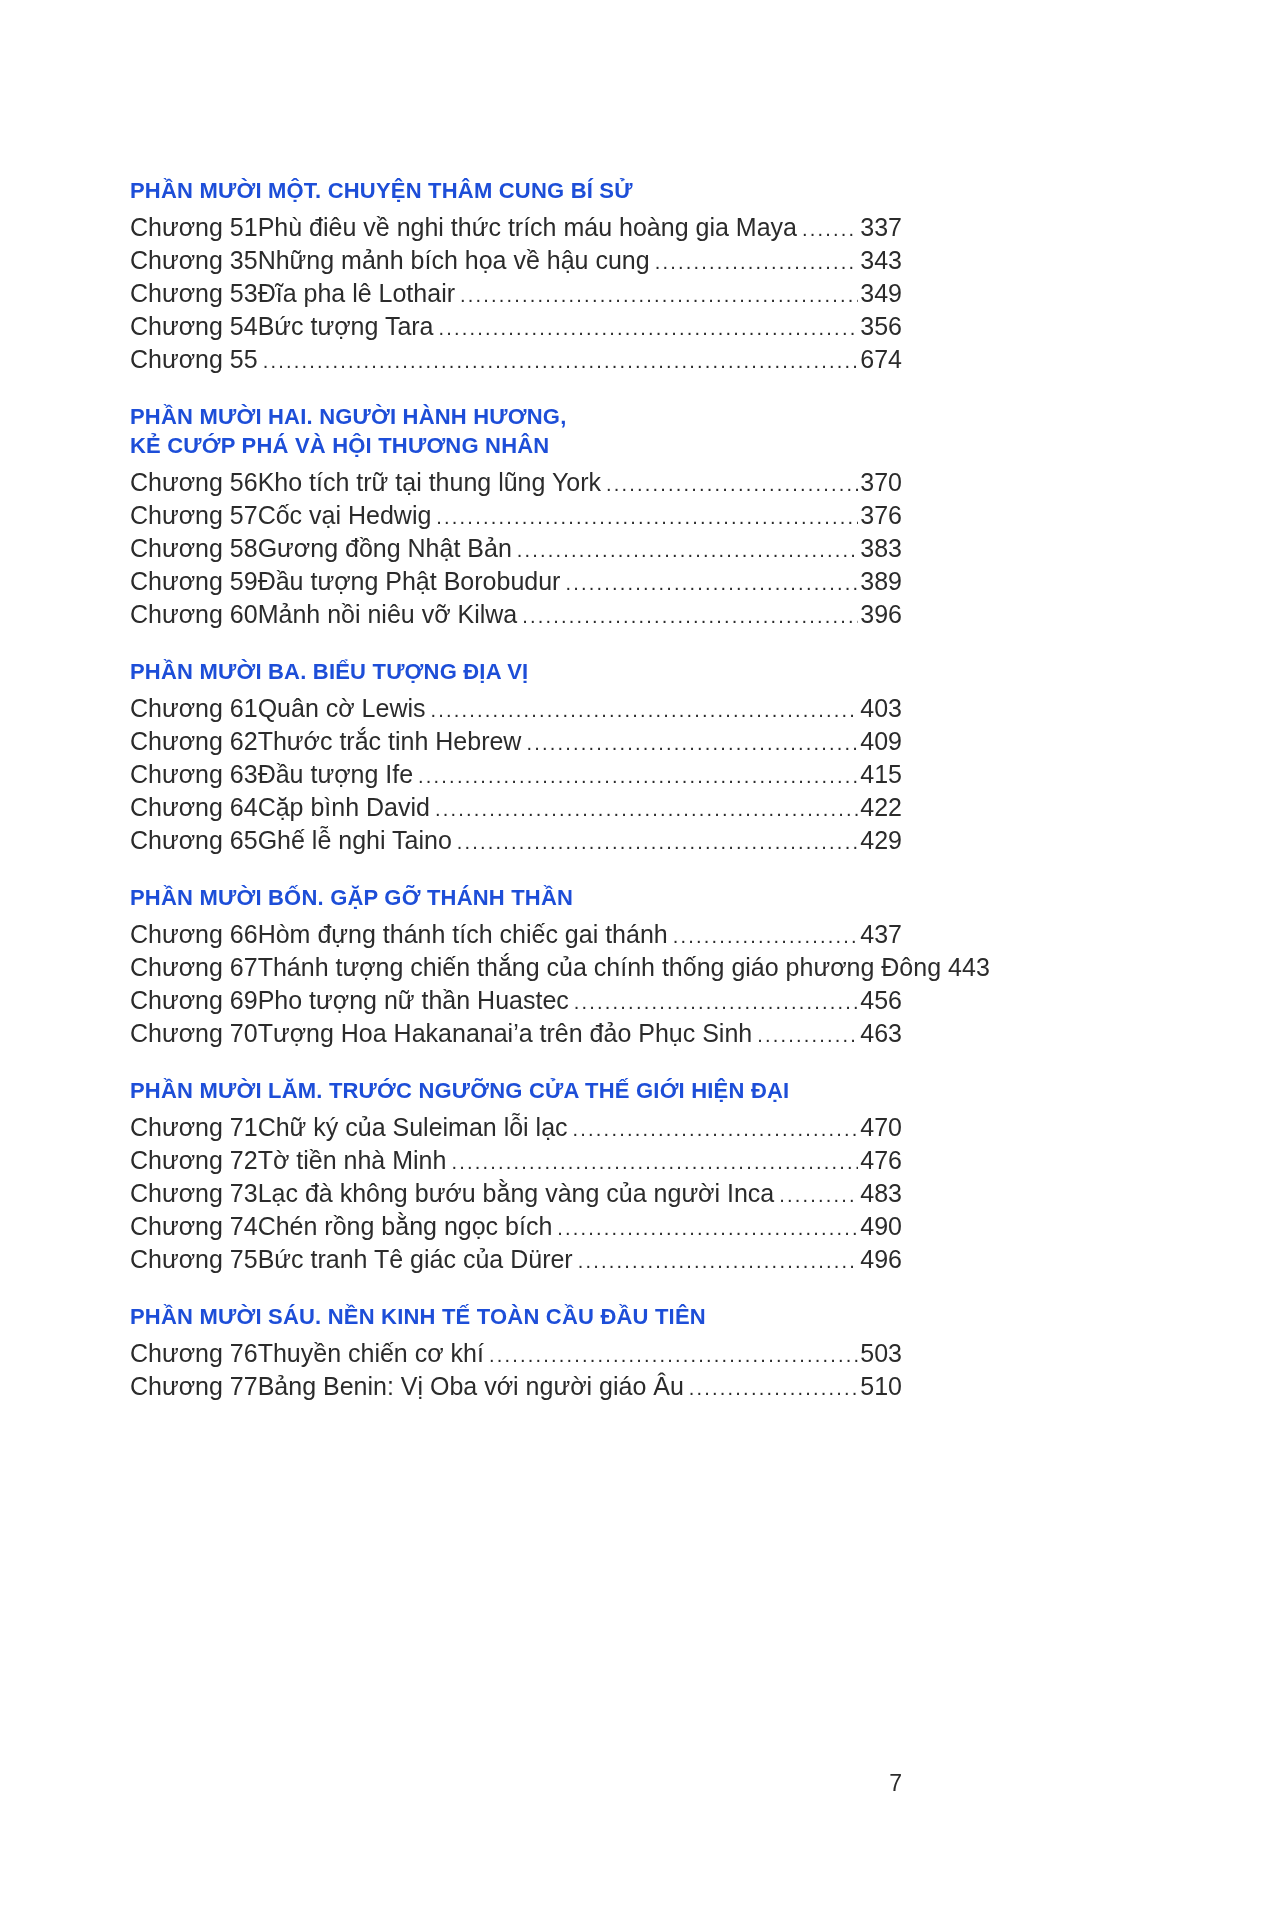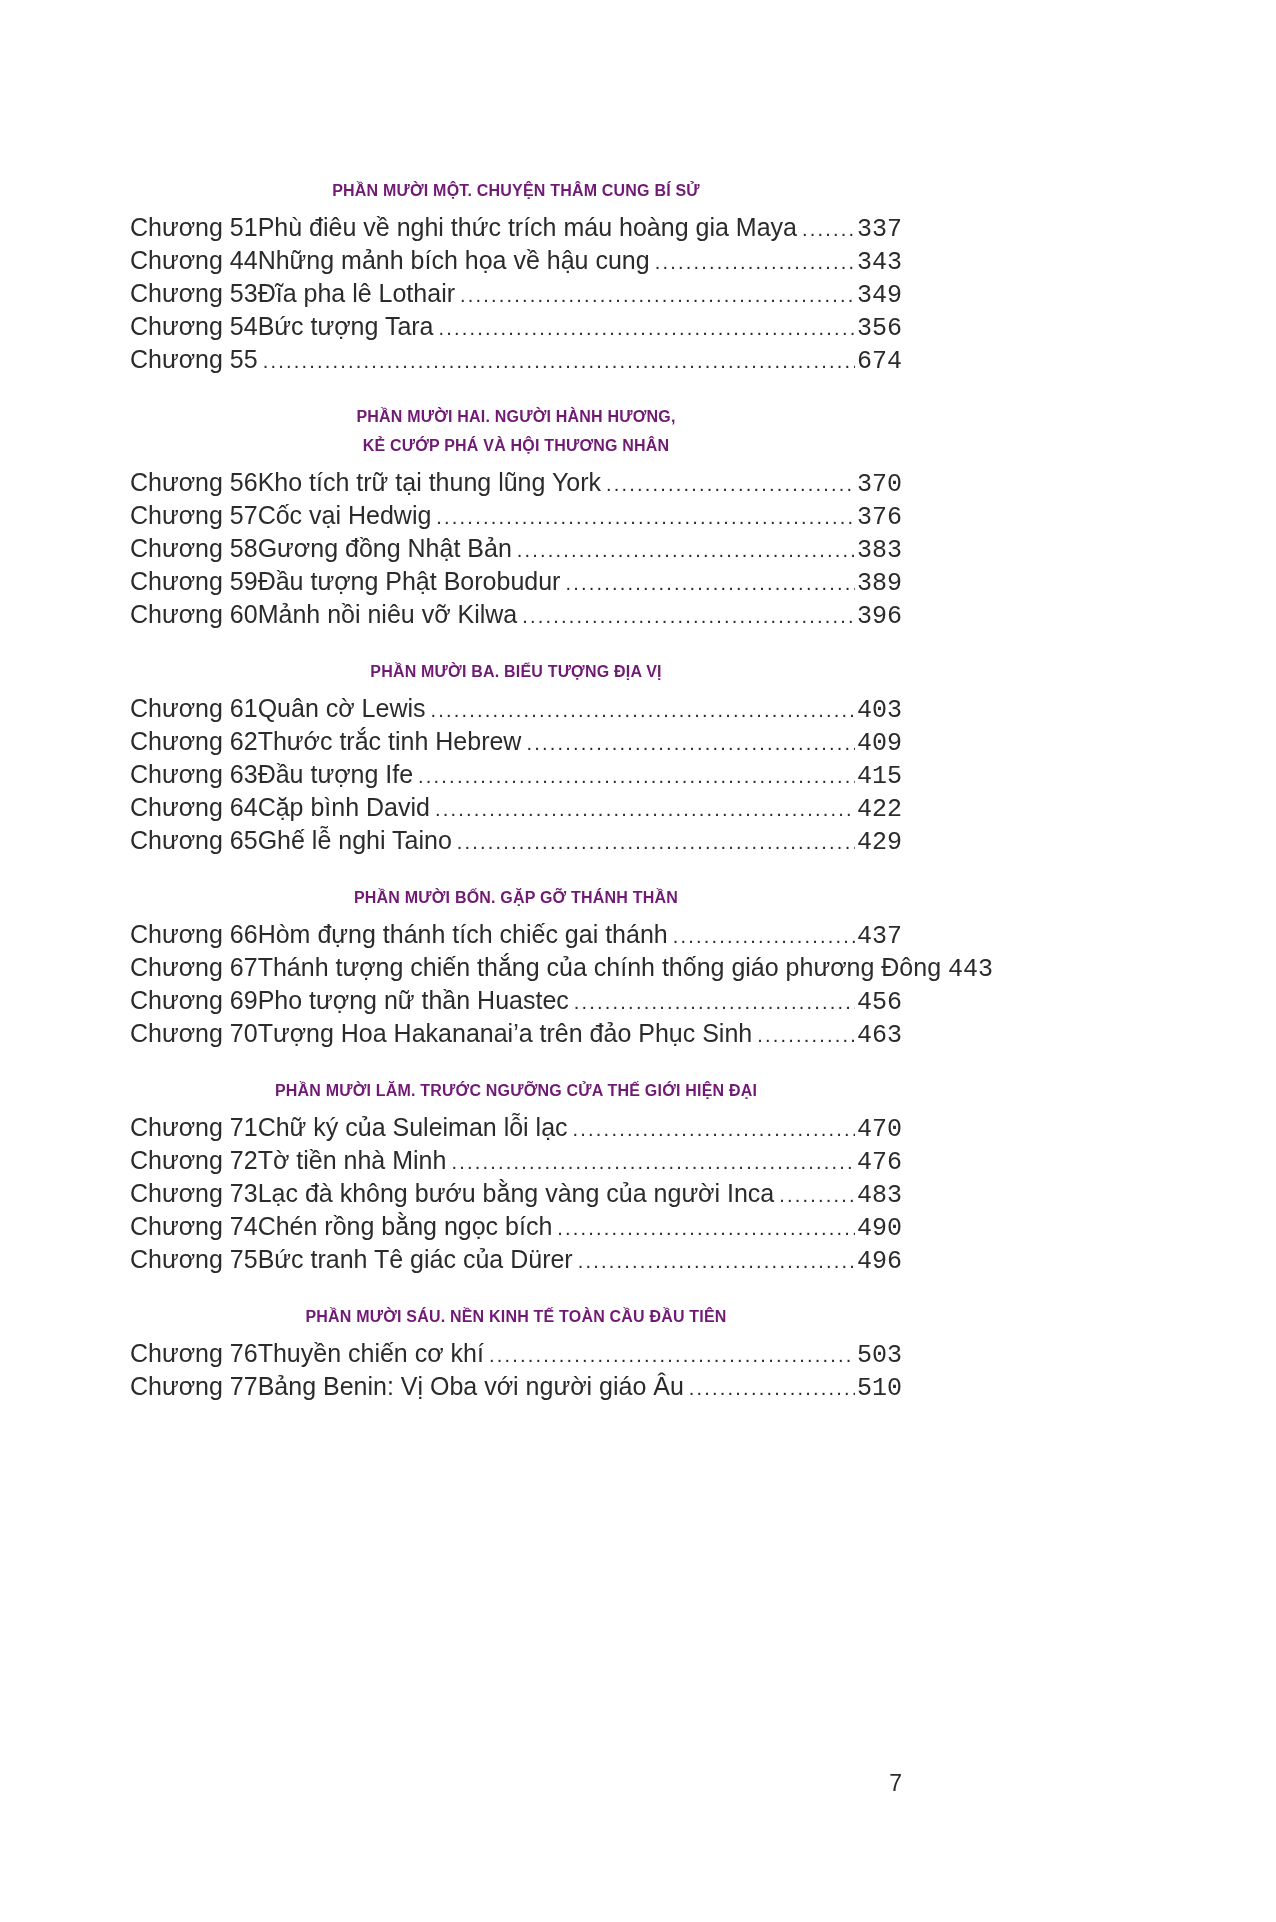--- a/index.html
+++ b/index.html
@@ -16,25 +16,24 @@
   .content {
     position: absolute;
     left: 130px;
     top: 176px;
     width: 772px;
   }
   .toc-section { margin-top: 26px; }
   .toc-section:first-child { margin-top: 0; }
   .heading {
     margin: 0 0 6px 0;
-    text-align: center;
     font-weight: 700;
-    font-size: 16px;
+    font-size: 22px;
     line-height: 29px;
-    color: #701a75;
+    color: #1d4ed8;
     letter-spacing: 0.2px;
   }
   .heading-line { line-height: 29px; }
   .toc-row {
     display: flex;
     align-items: baseline;
     font-size: 25px;
     line-height: 33px;
     height: 33px;
     white-space: nowrap;
@@ -47,21 +46,21 @@
     min-width: 0;
     overflow: hidden;
     margin: 0 2px 0 5px;
     color: #2b2b2b;
   }
   .dots::after {
     content: "...................................................................................................................................................................";
     letter-spacing: 2.2px;
     font-size: 20px;
   }
-  .chapter-page { flex: 0 0 auto; text-align: center; font-family: Liberation Mono, monospace; }
+  .chapter-page { flex: 0 0 auto; text-align: center; }
   .folio {
     position: absolute;
     left: 130px;
     top: 1770px;
     width: 772px;
     text-align: right;
     font-size: 23px;
     color: #2b2b2b;
   }
 </style>
@@ -74,21 +73,21 @@
         <div class="heading">
           <div class="heading-line">PHẦN MƯỜI MỘT. CHUYỆN THÂM CUNG BÍ SỬ</div>
         </div>
         <div class="toc-row">
           <span class="chapter-label">Chương 51</span>
           <span class="chapter-title"><span>Phù điêu về nghi thức trích máu hoàng gia Maya</span></span>
           <span class="dots"></span>
           <span class="chapter-page">337</span>
         </div>
         <div class="toc-row">
-          <span class="chapter-label">Chương 44</span>
+          <span class="chapter-label">Chương 35</span>
           <span class="chapter-title"><span>Những mảnh bích họa về hậu cung</span></span>
           <span class="dots"></span>
           <span class="chapter-page">343</span>
         </div>
         <div class="toc-row">
           <span class="chapter-label">Chương 53</span>
           <span class="chapter-title"><span>Đĩa pha lê Lothair</span></span>
           <span class="dots"></span>
           <span class="chapter-page">349</span>
         </div>

